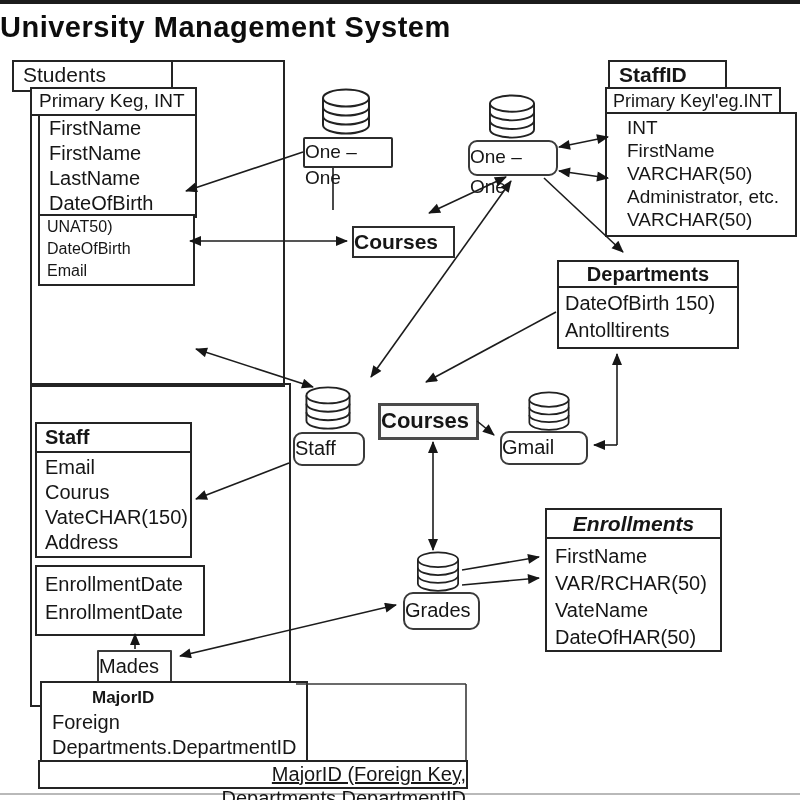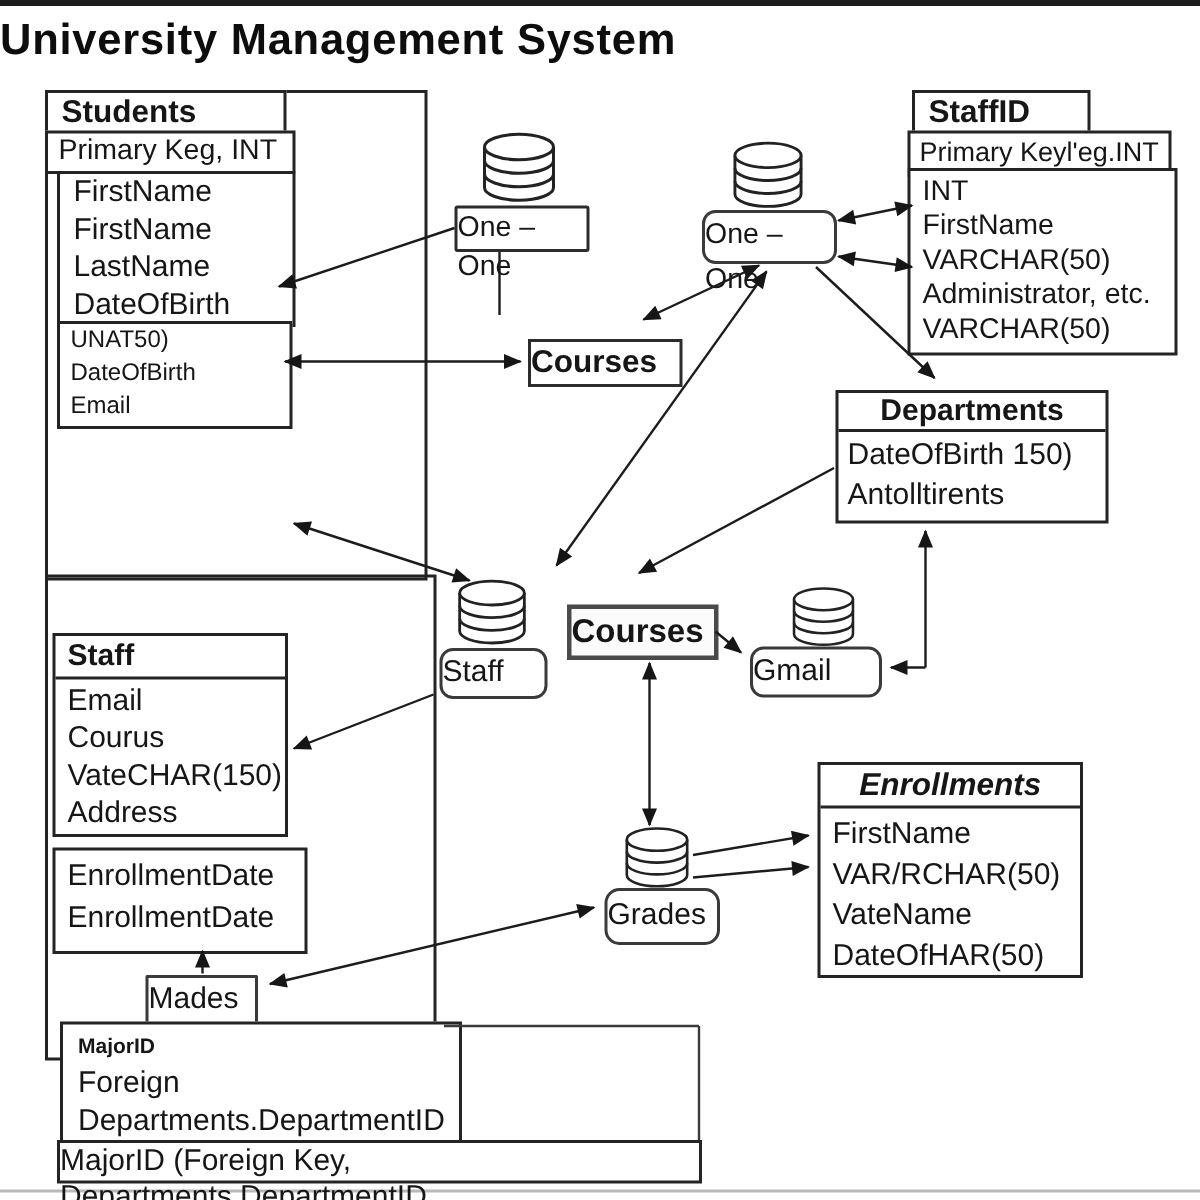--- a/index.html
+++ b/index.html
@@ -10,30 +10,30 @@
   .pill{position:absolute;border:2px solid #3a3a3a;background:#fff;text-align:left;}
   .row{white-space:nowrap;}
   .title{position:absolute;top:11px;left:0;width:100%;
          font-size:29px;font-weight:bold;letter-spacing:.5px;color:#0d0d0d;}
   #topbar{position:absolute;top:0;left:0;width:800px;height:4px;background:#1c1c1c;}
   #bottomline{position:absolute;top:793px;left:0;width:800px;height:2px;background:#b9b9b9;}
 
   
   #students-outer{left:30px;top:60px;width:251px;height:323px;}
   #left-box2{left:30px;top:383px;width:257px;height:320px;}
-  #students-header{left:30px;top:60px;width:148px;height:27px;font-weight:bold;font-size:21px;padding:1px 0 0 9px;}
+  #students-header{left:12px;top:60px;width:148px;height:27px;font-weight:normal;font-size:21px;padding:1px 0 0 9px;}
   #students-sub{left:30px;top:87px;width:156px;height:24px;font-size:19px;padding:1px 0 0 7px;white-space:nowrap;}
   #students-inner1{left:38px;top:114px;width:146px;height:100px;font-size:20px;line-height:25px;padding:0 0 0 9px;}
   #students-inner2{left:38px;top:214px;width:146px;height:68px;font-size:16px;line-height:22px;padding:0 0 0 7px;overflow:hidden;}
   #students-loose{left:35px;top:290px;width:240px;font-size:20px;line-height:26px;position:absolute;}
 
   
   #staffid-header{left:608px;top:60px;width:106px;height:27px;font-weight:bold;font-size:21px;padding:1px 0 0 9px;}
   #staffid-sub{left:605px;top:87px;width:166px;height:25px;font-size:18px;padding:2px 0 0 6px;white-space:nowrap;}
-  #staffid-body{left:605px;top:112px;width:168px;height:119px;font-size:19px;line-height:23px;padding:2px 0 0 8px;}
+  #staffid-body{left:605px;top:112px;width:168px;height:119px;font-size:19px;line-height:23px;padding:2px 0 0 20px;}
 
   
   #departments-box{left:557px;top:260px;width:178px;height:85px;}
   #departments-box .hd{border-bottom:2px solid #242424;font-weight:bold;font-size:20px;text-align:center;height:23px;padding-top:1px;}
   #departments-box .bd{font-size:20px;line-height:27px;padding:2px 0 0 6px;}
 
   
   #enrollments-box{left:545px;top:508px;width:173px;height:140px;}
   #enrollments-box .hd{border-bottom:2px solid #242424;font-weight:bold;font-size:21px;text-align:center;height:25px;padding-top:2px;font-style:italic;}
   #enrollments-box .bd{font-size:20px;line-height:27px;padding:4px 0 0 8px;}
@@ -44,22 +44,22 @@
   #staff-box .bd{font-size:20px;line-height:25px;padding:2px 0 0 8px;}
 
   
   #enrolldate-box{left:35px;top:565px;width:158px;height:64px;font-size:20px;line-height:28px;padding:3px 0 0 8px;}
 
   
   #mades-box{left:97px;top:650px;width:71px;height:30px;font-size:20px;line-height:29px;border-radius:1px;}
 
   
   #majorid-box{left:40px;top:681px;width:254px;height:77px;padding:2px 0 0 10px;font-size:20px;line-height:25px;}
-  #majorid-box .bold{font-weight:bold;font-size:14px;}
-  #footer-bar{left:38px;top:760px;width:426px;height:25px;font-size:20px;text-align:left;line-height:24px;}
+  #majorid-box .bold{font-weight:bold;font-size:17px;margin-left:40px;}
+  #footer-bar{left:38px;top:760px;width:426px;height:25px;font-size:20px;text-align:right;line-height:24px;text-decoration:underline;}
 
   
   #one-one-left{left:303px;top:137px;width:86px;height:27px;font-size:19px;line-height:26px;border-radius:2px;border-color:#2c2c2c;}
   #one-one-right{left:468px;top:140px;width:86px;height:32px;font-size:19px;line-height:30px;border-radius:9px;}
   #courses-top{left:352px;top:226px;width:99px;height:28px;font-weight:bold;font-size:21px;line-height:27px;border-color:#2c2c2c;}
   #courses-mid{left:378px;top:403px;width:95px;height:31px;font-weight:bold;font-size:22px;line-height:29px;border:3px solid #4a4a4a;background:#fbfbfb;}
   #staff-pill{left:293px;top:432px;width:68px;height:30px;font-size:20px;line-height:29px;border-radius:9px;}
   #gmail-pill{left:500px;top:431px;width:84px;height:30px;font-size:20px;line-height:29px;border-radius:9px;}
   #grades-pill{left:403px;top:592px;width:73px;height:34px;font-size:20px;line-height:33px;border-radius:10px;}
 

